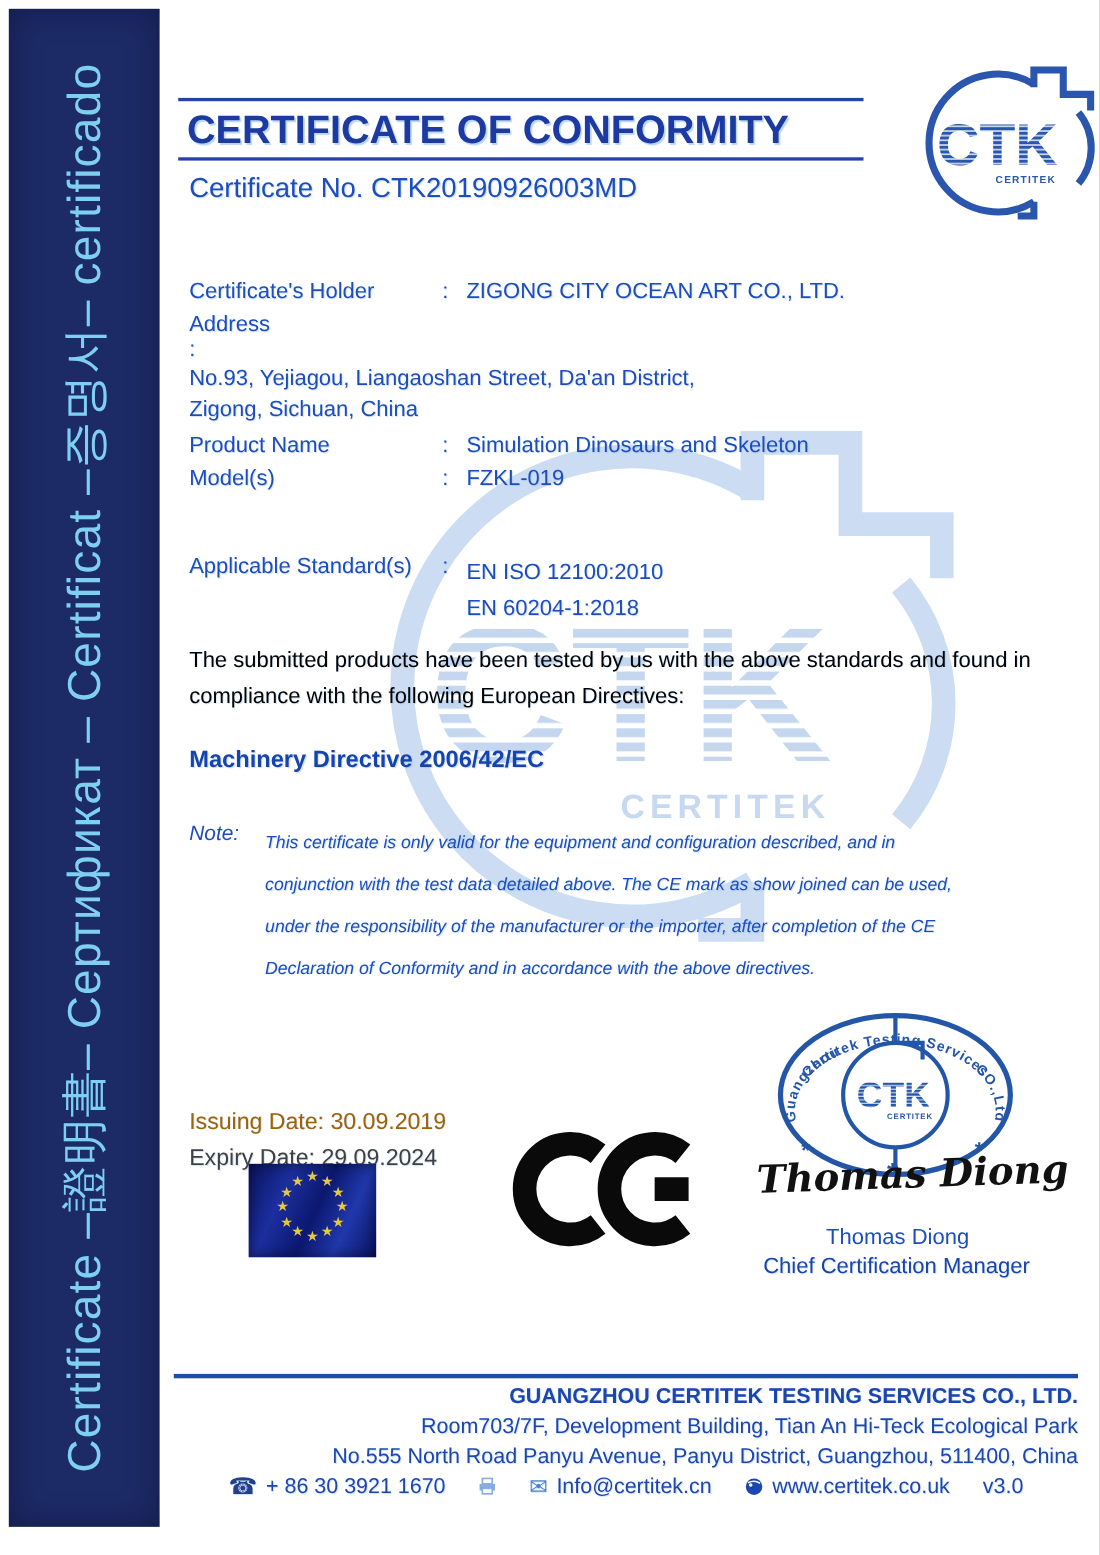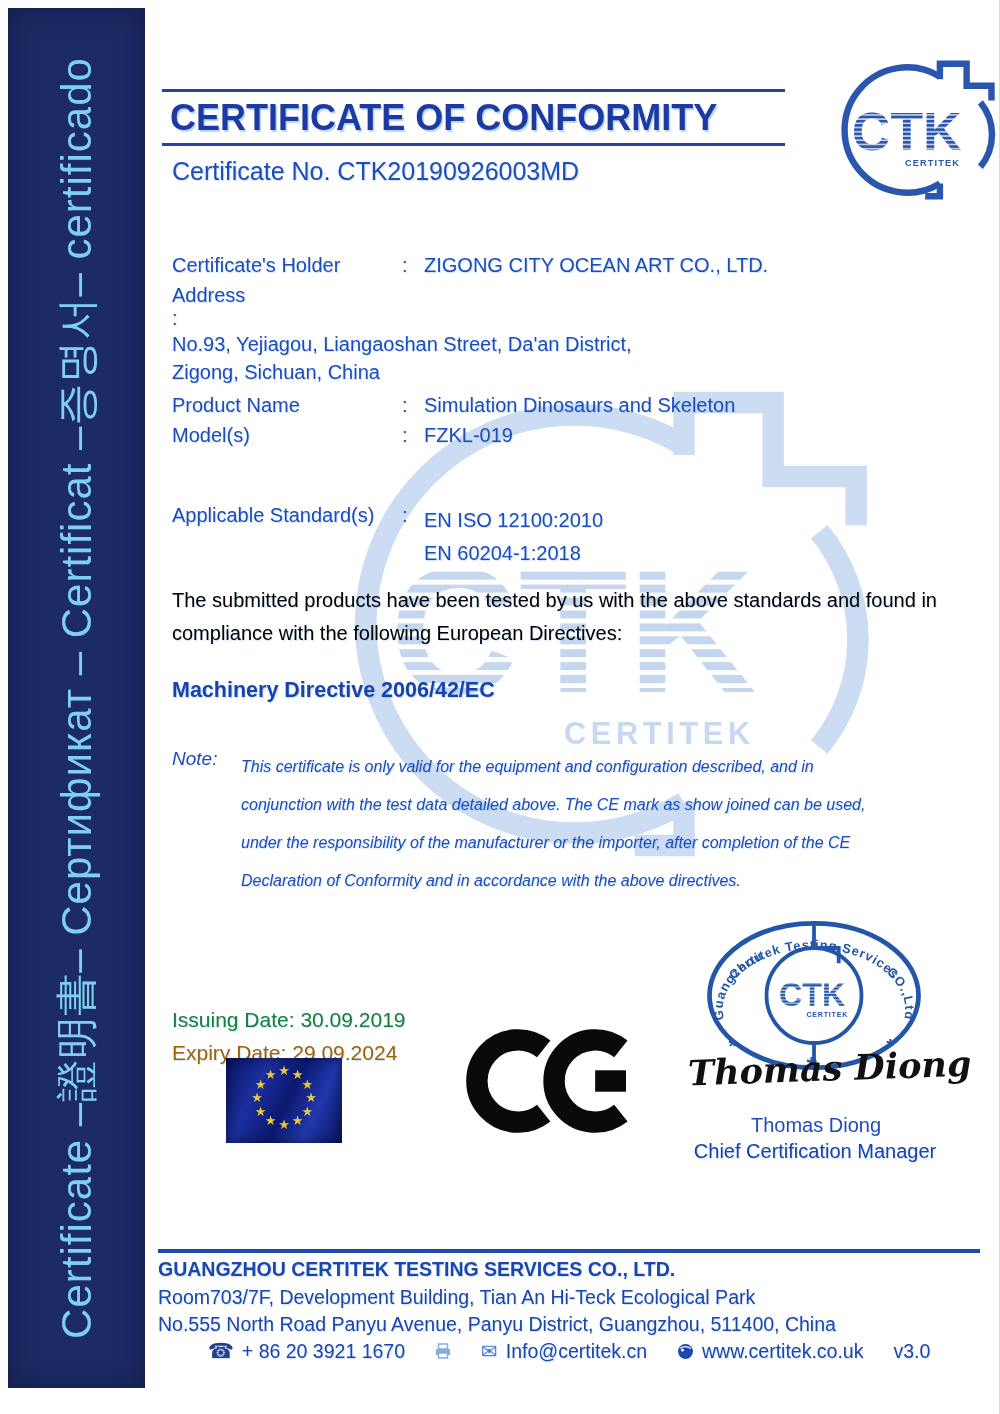--- a/index.html
+++ b/index.html
@@ -66,23 +66,23 @@
   .note-label {
     position:absolute; left:172px; top:748px; font-size:19px; font-style:italic; color:#1d4dbd;
   }
   .note-text {
     position:absolute; left:241px; top:748px; width:652px; font-size:16px;
     font-style:italic; line-height:38px; color:#1d4dbd;
     text-shadow:.8px .8px .8px rgba(130,180,235,.4);
   }
 
   
-  .date-issuing { position:absolute; left:172px; top:1008px; font-size:21px; color:#15803d;
+  .date-issuing { position:absolute; left:172px; top:1008px; font-size:21px; color:#a16207;
                   text-shadow:.8px .8px .8px rgba(130,180,235,.4); }
-  .date-expiry  { position:absolute; left:172px; top:1041px; font-size:21px; color:#a16207;
+  .date-expiry  { position:absolute; left:172px; top:1041px; font-size:21px; color:#404040;
                   text-shadow:.8px .8px .8px rgba(130,180,235,.4); }
 
   
   .eu-flag {
     position:absolute; left:226px; top:1058px; width:116px; height:85px;
     background:linear-gradient(115deg,#0a1360 0%,#1b2f9e 28%,#0c1870 52%,#2038ac 74%,#0a1360 100%);
     box-shadow:inset 0 0 12px rgba(0,0,0,.5);
   }
   .eu-flag span { position:absolute; width:14px; height:14px; font-size:13px; line-height:14px;
     color:#e8c93e; text-align:center; font-family:"DejaVu Sans",sans-serif; }
@@ -100,21 +100,21 @@
     font-size:35px; color:#111; transform:rotate(-2deg); white-space:nowrap;
   }
   .sig-name { position:absolute; left:688px; top:1114px; width:256px; text-align:center;
     font-size:20px; color:#1d4dbd; }
   .sig-role { position:absolute; left:655px; top:1140px; width:320px; text-align:center;
     font-size:20px; font-weight:normal; color:#1743ae;
     text-shadow:.8px .8px .8px rgba(130,180,235,.4); }
 
   
   .footer-rule { position:absolute; left:158px; top:1249px; width:822px; height:4px; background:#1f4caa; }
-  .f-line { position:absolute; left:158px; width:822px; text-align:left; color:#1b46b0;
+  .f-line { position:absolute; left:158px; width:822px; text-align:right; color:#1b46b0;
     text-shadow:.8px .8px .8px rgba(130,180,235,.4); }
   .f-company { top:1258px; font-size:19.5px; font-weight:bold; }
   .f-addr1   { top:1286px; font-size:19.5px; }
   .f-addr2   { top:1313px; font-size:19.5px; }
   .f-contact { top:1339px; font-size:19.5px; display:flex; justify-content:center;
                align-items:center; gap:8px; }
   .f-contact .gap { width:14px; }
   .glyph-icon { font-family:"DejaVu Sans",sans-serif; font-style:normal; }
   .phone-icon { color:#23408f; font-size:21px; }
   .mail-icon  { color:#4b7fd0; font-size:20px; }
@@ -259,21 +259,21 @@
   <div class="sig-script">Thomas Diong</div>
   <div class="sig-name">Thomas Diong</div>
   <div class="sig-role">Chief Certification Manager</div>
 
   <div class="footer-rule"></div>
   <div class="f-line f-company">GUANGZHOU CERTITEK TESTING SERVICES CO., LTD.</div>
   <div class="f-line f-addr1">Room703/7F, Development Building, Tian An Hi-Teck Ecological Park</div>
   <div class="f-line f-addr2">No.555 North Road Panyu Avenue, Panyu District, Guangzhou, 511400, China</div>
   <div class="f-line f-contact">
     <span class="glyph-icon phone-icon">☎</span>
-    <span>+ 86 20 3921 1670</span>
+    <span>+ 86 30 3921 1670</span>
     <span class="gap"></span>
     <svg width="16" height="16" viewBox="0 0 16 16">
       <rect x="3.5" y="1" width="9" height="5" fill="none" stroke="#88abe0" stroke-width="1.5"></rect>
       <rect x="1" y="6" width="14" height="6" fill="#88abe0"></rect>
       <rect x="3.5" y="10" width="9" height="5" fill="#ffffff" stroke="#88abe0" stroke-width="1.5"></rect>
     </svg>
     <span class="gap"></span>
     <span class="glyph-icon mail-icon">✉</span>
     <span>Info@certitek.cn</span>
     <span class="gap"></span>

